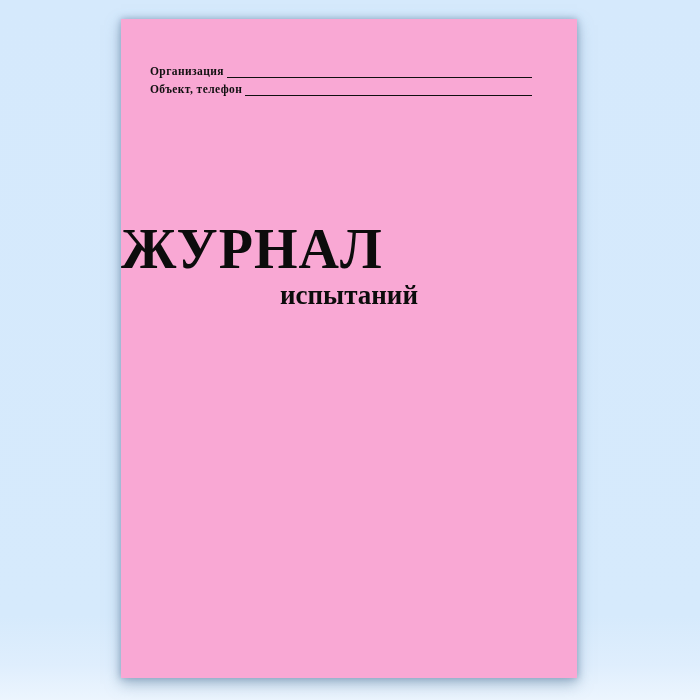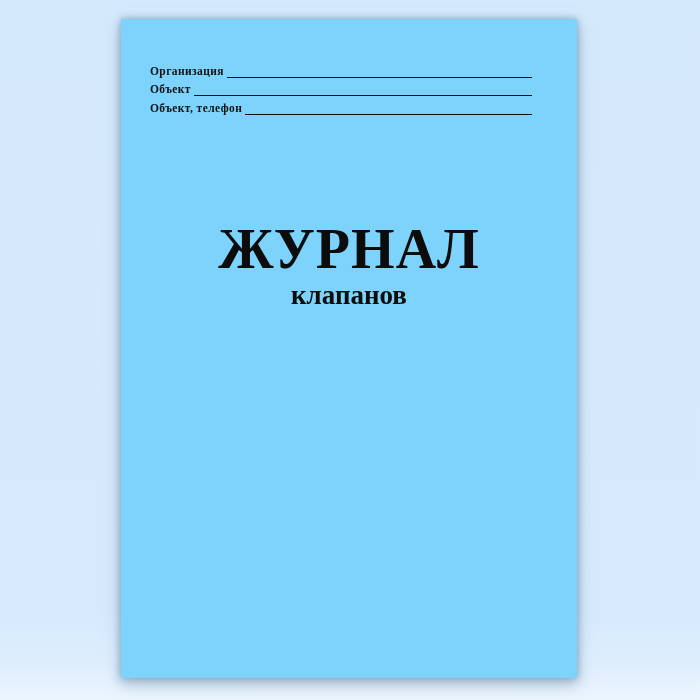--- a/index.html
+++ b/index.html
@@ -17,21 +17,21 @@
   .scene {
     position: absolute;
     inset: 0;
   }
   .page {
     position: absolute;
     left: 121px;
     top: 19px;
     width: 456px;
     height: 659px;
-    background: #7dd3fc;
+    background: #f9a8d4;
     box-shadow:
       0 0 7px rgba(124, 154, 184, 0.85),
       0 6px 14px rgba(110, 140, 170, 0.55);
   }
   .form {
     position: absolute;
     left: 29px;
     right: 45px;
     top: 40px;
     color: #101010;
@@ -52,21 +52,20 @@
     flex: 1;
     border-bottom: 1.6px solid #101010;
     margin-left: 3px;
     height: 1px;
   }
   .title {
     position: absolute;
     left: 0;
     right: 0;
     top: 202px;
-    text-align: center;
     font-weight: bold;
     font-size: 56px;
     line-height: 57px;
     letter-spacing: 1px;
     color: #0c0c0c;
     white-space: nowrap;
   }
   .subtitle {
     position: absolute;
     left: 0;
@@ -84,29 +83,25 @@
 
 <div class="scene">
   <div class="page">
 
     <div class="form">
       <div class="row">
         <span class="label">Организация</span>
         <span class="line"></span>
       </div>
       <div class="row">
-        <span class="label">Объект</span>
-        <span class="line"></span>
-      </div>
-      <div class="row">
         <span class="label">Объект, телефон</span>
         <span class="line"></span>
       </div>
     </div>
 
     <div class="title">ЖУРНАЛ</div>
 
     <div class="subtitle">
-      <div>клапанов</div>
+      <div>испытаний</div>
     </div>
 
   </div>
 </div>
 
 </body></html>

